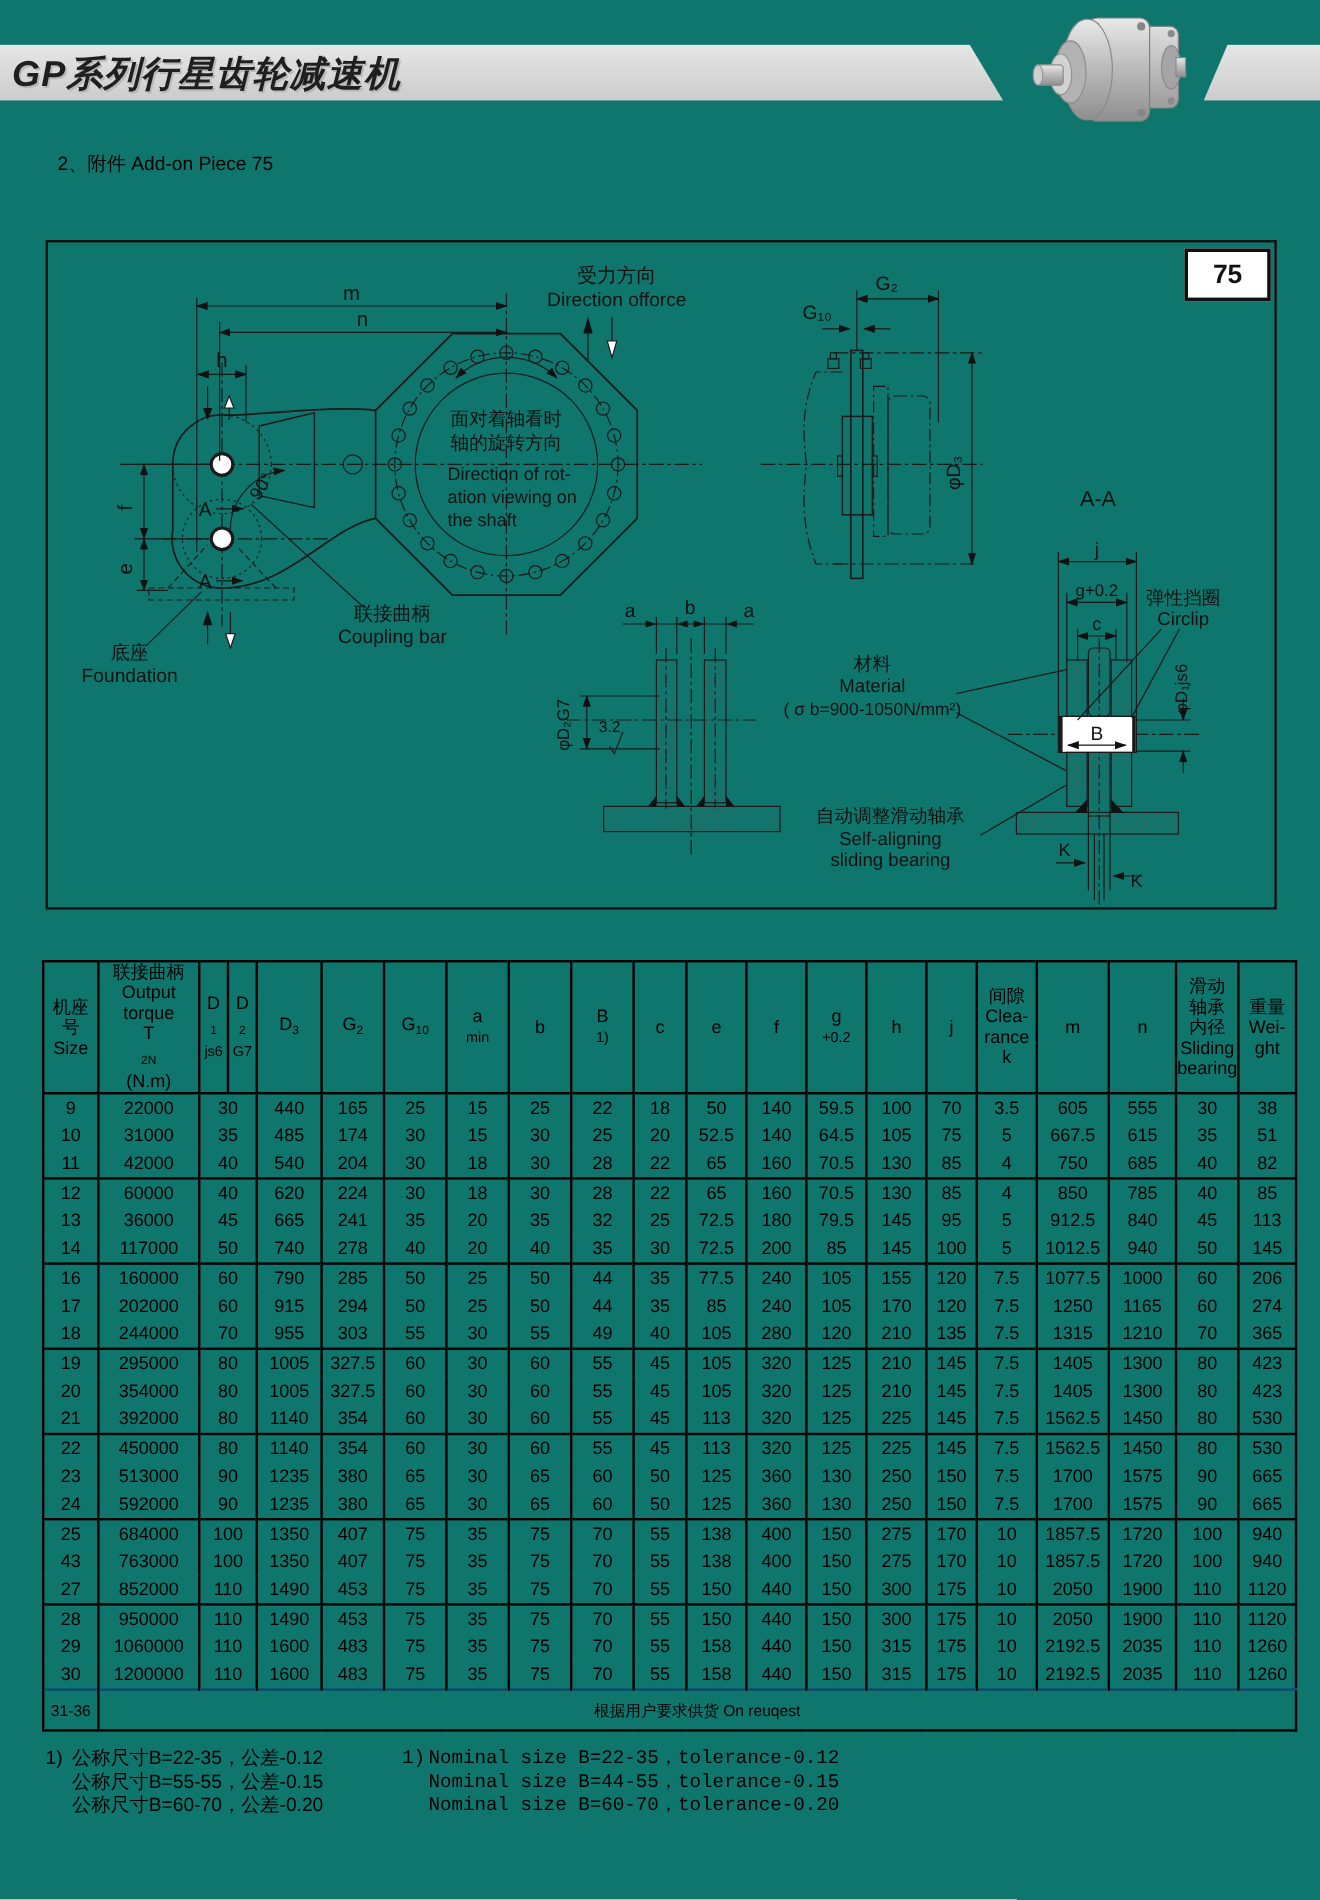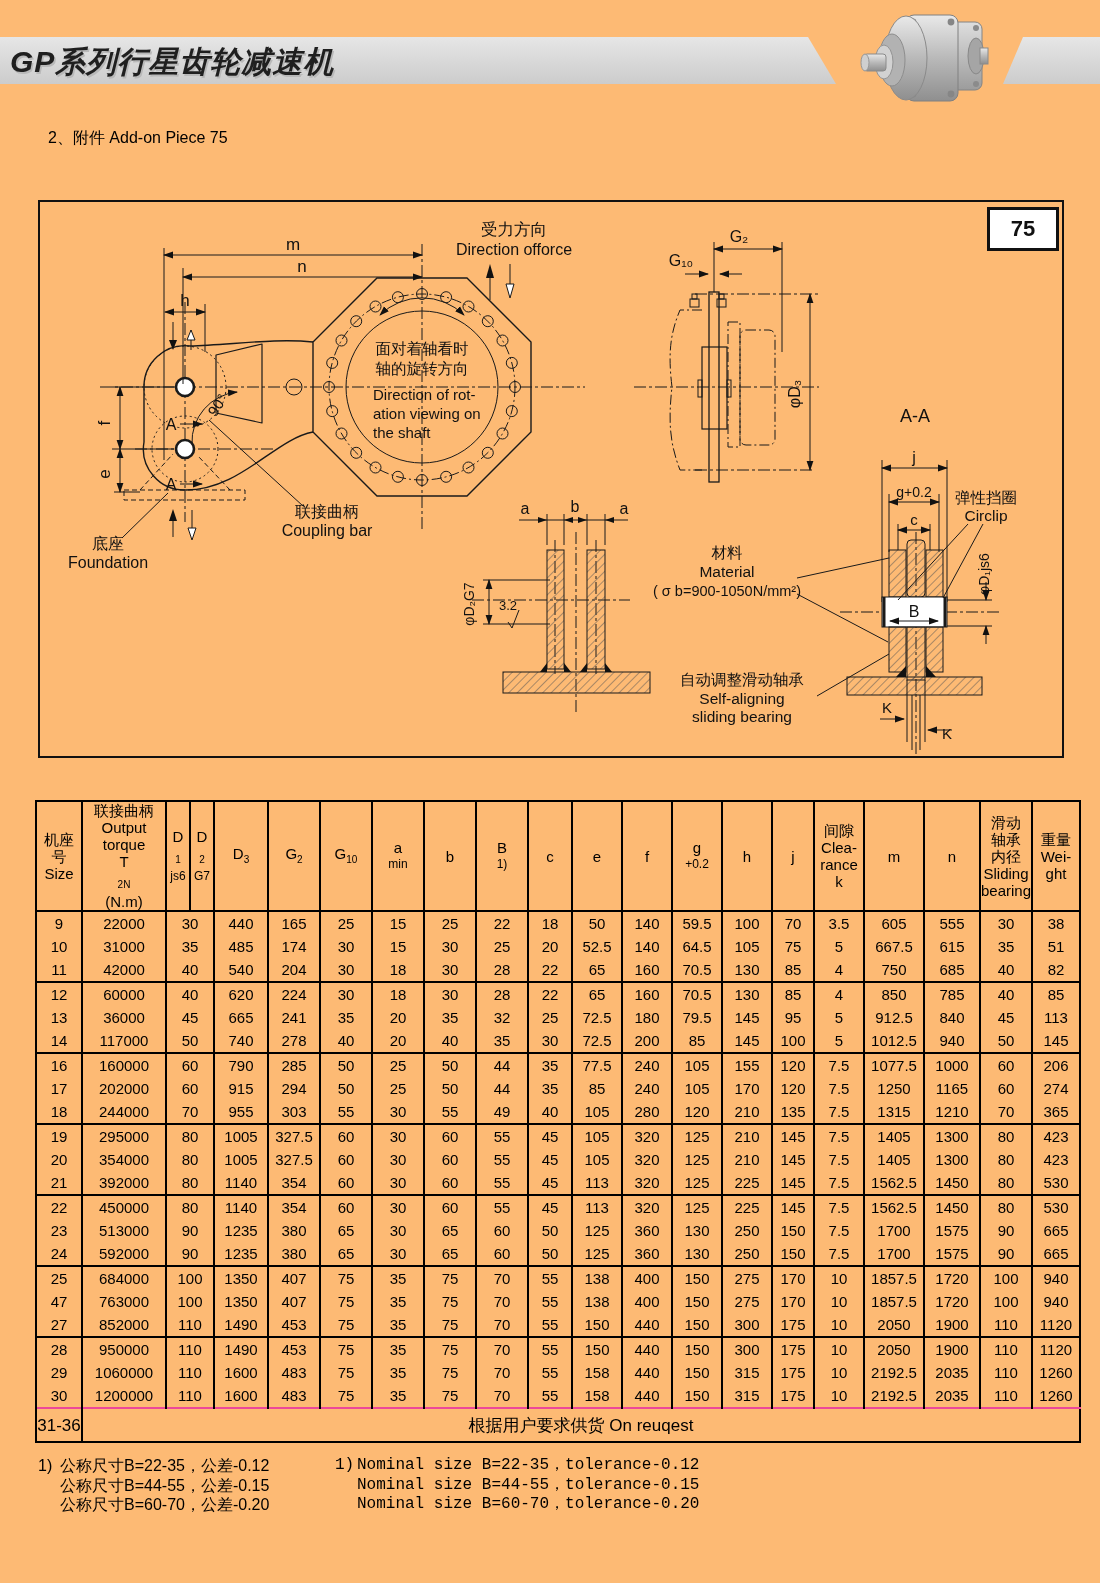--- a/index.html
+++ b/index.html
@@ -1,16 +1,16 @@
 <!DOCTYPE html>
 <html><head>
 <meta charset="utf-8">
 <style>
   html,body{margin:0;padding:0;background:#fff;}
-  .sheet{position:relative;width:1100px;height:1583px;background:#fdba74;overflow:hidden;
+  .sheet{position:relative;width:1100px;height:1583px;background:#0f766e;overflow:hidden;
          font-family:"Liberation Sans","DejaVu Sans",sans-serif;color:#111;}
   
   .band-main{position:absolute;top:37px;left:0;width:836px;height:47px;
              background:linear-gradient(#e6e6e6,#cccccc);
              clip-path:polygon(0 0,808px 0,836px 100%,0 100%);}
   .band-right{position:absolute;top:37px;left:1003px;width:97px;height:47px;
              background:linear-gradient(#e6e6e6,#cccccc);
              clip-path:polygon(20px 0,100% 0,100% 100%,0 100%);}
   .page-title{position:absolute;top:42px;left:10px;font-size:30px;font-weight:bold;
               font-style:italic;letter-spacing:1px;color:#1f1f1f;text-shadow:1.5px 1.5px 0 #b9b9b9;}
@@ -24,21 +24,21 @@
   .pn-box{position:absolute;right:3px;top:5px;width:66px;height:38px;border:3px solid #111;
           font-size:22px;font-weight:bold;display:flex;align-items:center;justify-content:center;background:#fff;}
   
   table.spec{position:absolute;left:35px;top:800px;width:1029px;border-collapse:collapse;
              table-layout:fixed;font-size:15px;border:2px solid #000;}
   table.spec th,table.spec td{border-left:2px solid #000;text-align:center;vertical-align:middle;
              padding:0;font-weight:normal;color:#000;}
   table.spec thead th{height:96px;border-bottom:2px solid #000;font-size:15px;line-height:17px;}
   table.spec tbody td{height:23px;line-height:23px;white-space:nowrap;}
   table.spec tbody tr.gs td{border-top:2px solid #000;}
-  table.spec tr.lastrow td{height:32px;border-top:2px solid #ec4899;font-size:17px;}
+  table.spec tr.lastrow td{height:32px;border-top:2px solid #0c4a6e;font-size:13px;}
   .hstack span{display:block;line-height:17px;}
   .hsub{font-size:10px;vertical-align:sub;}
   .hsmall{font-size:12px;line-height:13px;display:block;}
   
   .fnotes{position:absolute;left:38px;top:1456px;font-size:16px;line-height:19.5px;color:#000;}
   .fn{position:absolute;top:0;white-space:nowrap;}
   .fn-zh{left:0;}
   .fn-en{left:297px;font-family:Liberation Mono, monospace;}
   .fn .mk{display:inline-block;width:22px;}
   .fn .ind{padding-left:22px;}
@@ -754,21 +754,21 @@
           <td>150</td>
           <td>275</td>
           <td>170</td>
           <td>10</td>
           <td>1857.5</td>
           <td>1720</td>
           <td>100</td>
           <td>940</td>
         </tr>
         <tr>
-          <td>47</td>
+          <td>43</td>
           <td>763000</td>
           <td colspan="2">100</td>
           <td>1350</td>
           <td>407</td>
           <td>75</td>
           <td>35</td>
           <td>75</td>
           <td>70</td>
           <td>55</td>
           <td>138</td>
@@ -875,21 +875,21 @@
       <tr class="lastrow">
         <td>31-36</td>
         <td colspan="20">根据用户要求供货 On reuqest</td>
       </tr>
     </tbody>
   </table>
 
   <div class="fnotes">
     <div class="fn fn-zh">
       <div><span class="mk">1)</span><span>公称尺寸B=22-35，公差-0.12</span></div>
-      <div class="ind">公称尺寸B=44-55，公差-0.15</div>
+      <div class="ind">公称尺寸B=55-55，公差-0.15</div>
       <div class="ind">公称尺寸B=60-70，公差-0.20</div>
     </div>
     <div class="fn fn-en">
       <div><span class="mk">1)</span><span>Nominal size B=22-35，tolerance-0.12</span></div>
       <div class="ind">Nominal size B=44-55，tolerance-0.15</div>
       <div class="ind">Nominal size B=60-70，tolerance-0.20</div>
     </div>
   </div>
 
 </div>

